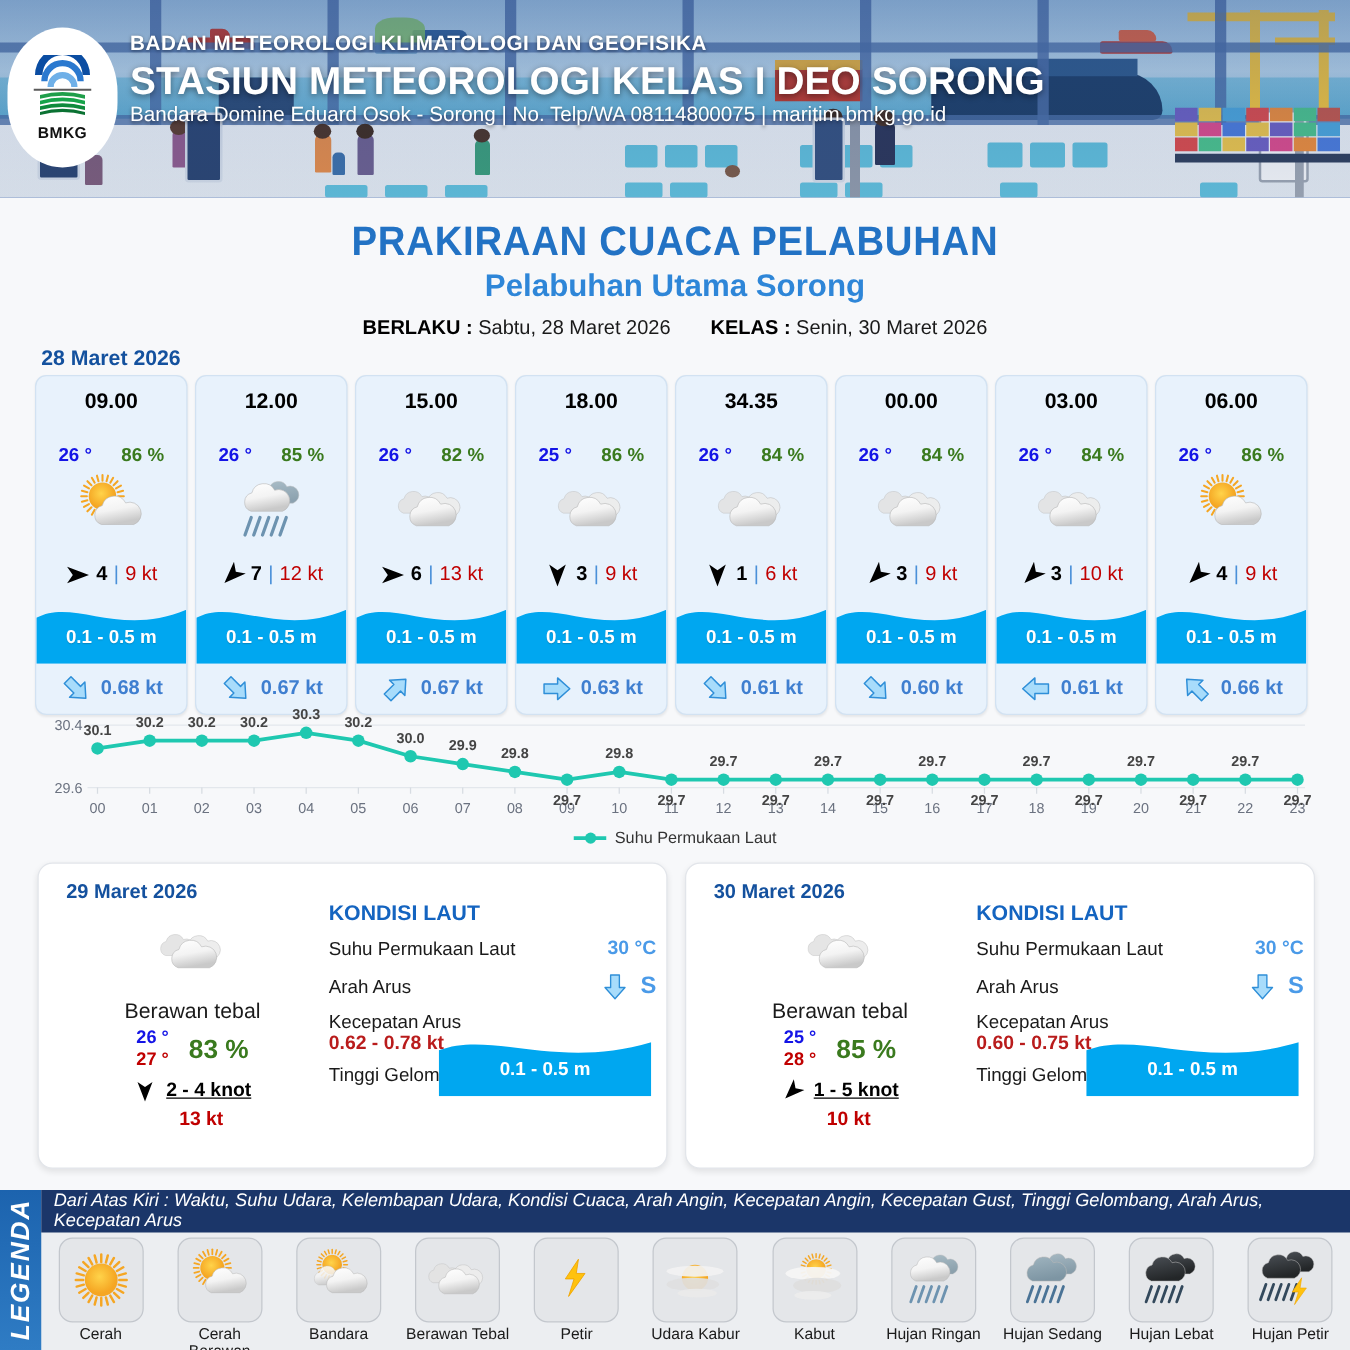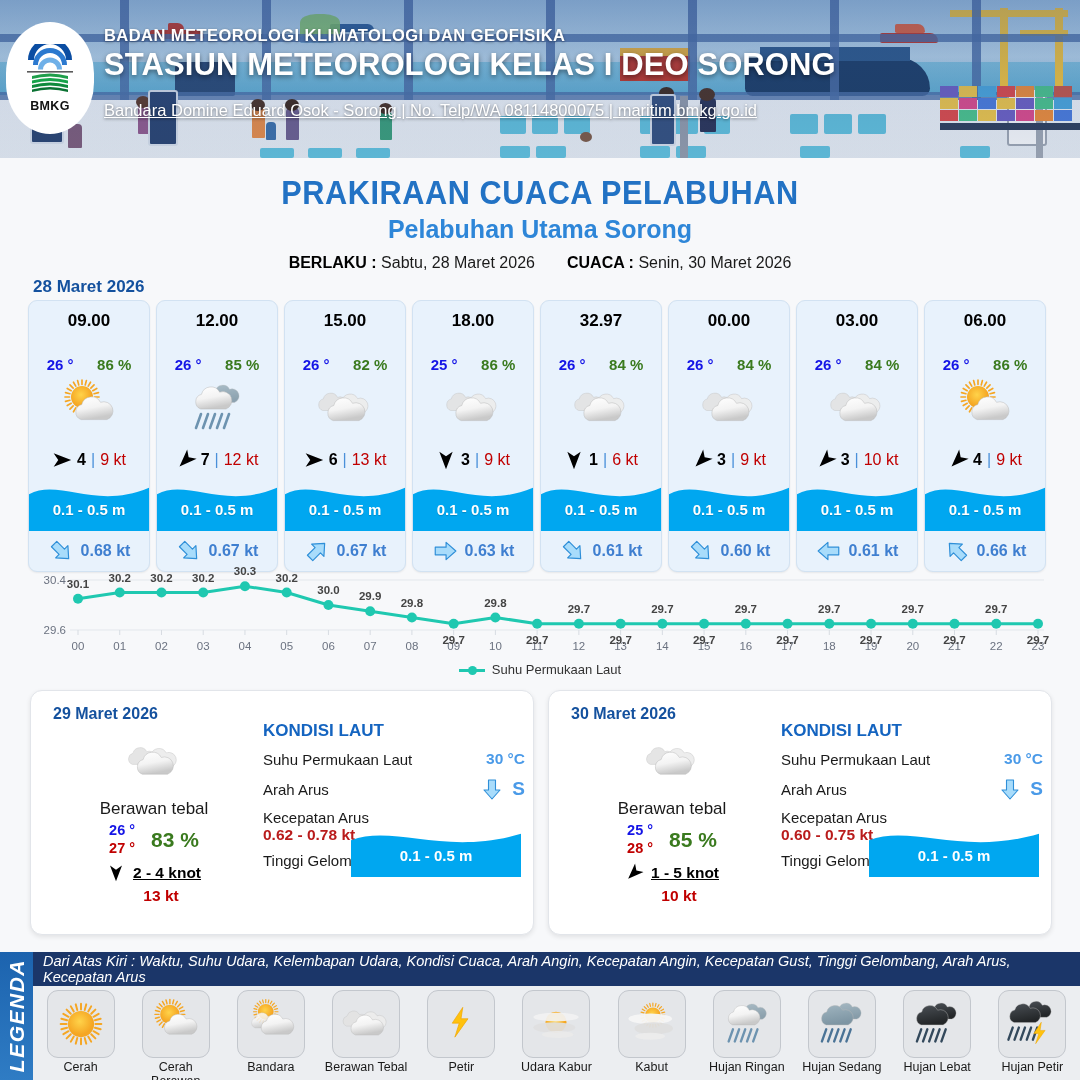--- a/index.html
+++ b/index.html
@@ -41,22 +41,22 @@
     display:flex; flex-direction:column; align-items:center; justify-content:center;
     z-index:6;
   }
   .logo-text { font:700 12.5px "Liberation Sans", sans-serif; color:#111; margin-top:3px; letter-spacing:.3px; }
 
   .hdr-txt { position:absolute; left:104px; top:26px; z-index:6; width:960px; }
   .hdr-l1 { font:700 16.5px "Liberation Sans", sans-serif; color:#fff; letter-spacing:.45px;
             text-shadow:0 1px 3px rgba(0,0,0,.45); }
   .hdr-l2 { font:700 31px "Liberation Sans", sans-serif; color:#fff; letter-spacing:.1px; margin-top:2px;
             text-shadow:0 2px 5px rgba(0,0,0,.45); }
-  .hdr-l3 { font:400 16.5px "Liberation Sans", sans-serif; color:#fff; margin-top:18px;
-            text-shadow:0 1px 3px rgba(0,0,0,.5);text-decoration:underline; }
+  .hdr-l3 { font:400 16.5px "Liberation Sans", sans-serif; color:#fff; margin-top:0;
+            text-shadow:0 1px 3px rgba(0,0,0,.5); }
 
   
   .titles { text-align:center; margin-top:16px; }
   .t1 { font:700 33px "Liberation Sans", sans-serif; color:#2272c4; letter-spacing:.6px;
         transform:scaleX(.93); transform-origin:center; }
   .t2 { font:700 25px "Liberation Sans", sans-serif; color:#2e86d8; margin-top:3px; }
   .valid-row { margin-top:10px; display:flex; justify-content:center; gap:32px;
                font:400 16px "Liberation Sans", sans-serif; color:#1a1a1a; }
   .valid-row b { font-weight:700; color:#000; }
 
@@ -280,21 +280,21 @@
 
 <div class="titles">
   <div class="t1">PRAKIRAAN CUACA PELABUHAN</div>
   <div class="t2">Pelabuhan Utama Sorong</div>
   <div class="valid-row">
     <div>
       <b>BERLAKU :</b>
       <span>Sabtu, 28 Maret 2026</span>
     </div>
     <div>
-      <b>CUACA :</b>
+      <b>KELAS :</b>
       <span>Senin, 30 Maret 2026</span>
     </div>
   </div>
 </div>
 
 <div class="date-label">28 Maret 2026</div>
 
 <div class="cards" id="cards">
     <div class="card">
     <div class="c-time">09.00</div>
@@ -547,21 +547,21 @@
       <div class="wave-label">0.1 - 0.5 m</div>
     </div>
     <div class="c-cur">
       <svg class="ic" width="26" height="26" viewBox="0 0 24 24" style="transform:rotate(90deg)">
     <path d="M12 2 L20 11 L15.5 11 L15.5 21 L8.5 21 L8.5 11 L4 11 Z" fill="#a8dcfb" stroke="#2f8fd8" stroke-width="1.1" stroke-linejoin="round"></path>
         </svg>
       <span>0.63 kt</span>
     </div>
     </div>
     <div class="card">
-    <div class="c-time">32.97</div>
+    <div class="c-time">34.35</div>
     <div class="c-th">
       <span class="c-temp">26 °</span>
       <span class="c-hum">84 %</span>
     </div>
     <div class="c-icon">
         <svg class="ic" width="64" height="64" viewBox="0 0 64 64">
           <defs>
     <radialGradient id="sunGberawan-tebal64" cx="45%" cy="40%">
       <stop offset="0%" stop-color="#ffd34a"></stop>
               <stop offset="100%" stop-color="#f5a623"></stop>

